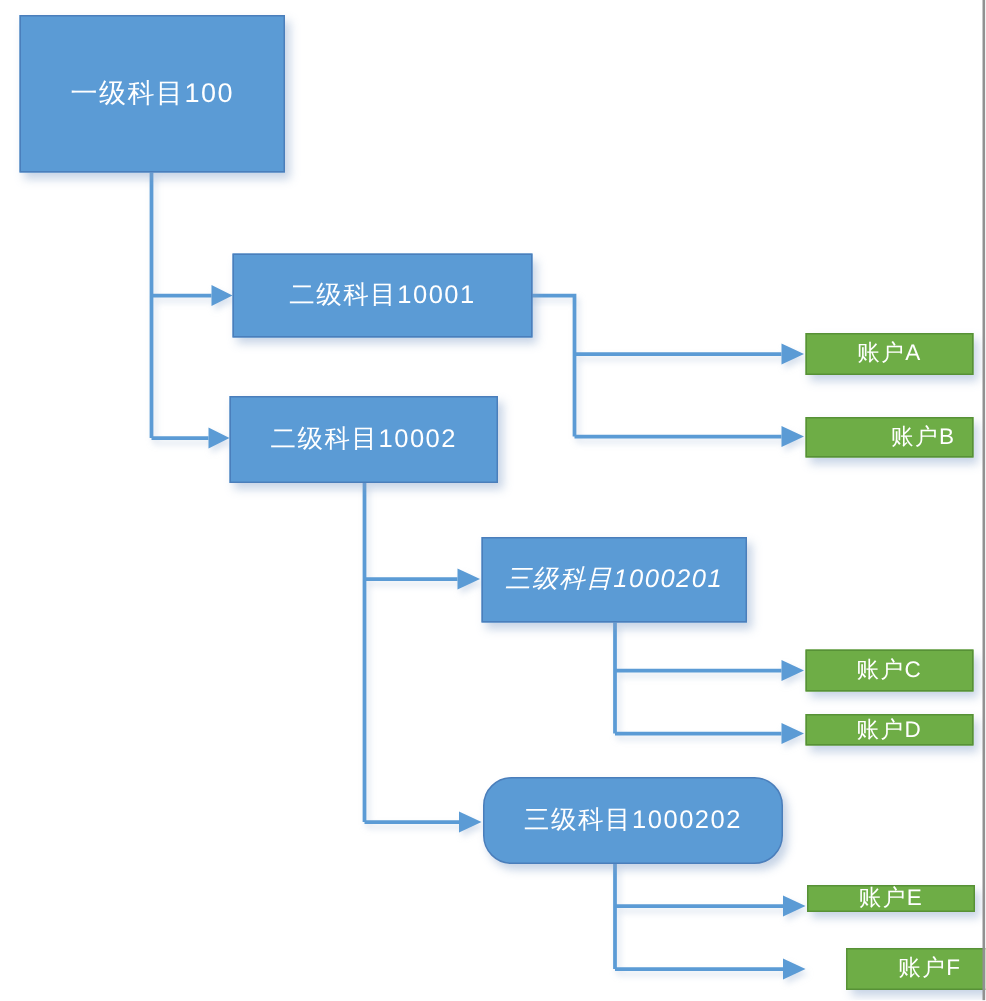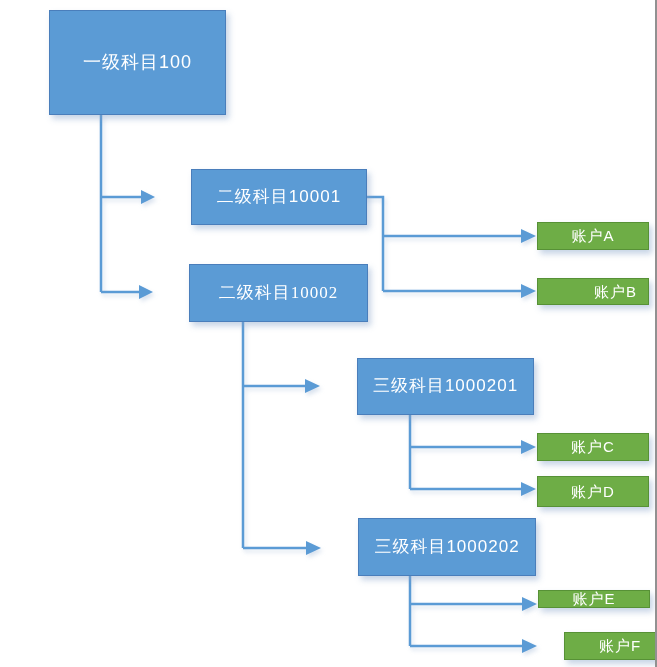--- a/index.html
+++ b/index.html
@@ -21,21 +21,21 @@
   }
   svg.wires path{fill:none;stroke:var(--connector-blue);stroke-width:2.5;}
   svg.wires polygon{fill:var(--connector-blue);stroke:none;}
   .node{
     position:absolute;display:flex;align-items:center;justify-content:center;
     color:var(--text-white);text-align:center;line-height:1.2;letter-spacing:1px;
     box-shadow:3px 4px 6px rgba(130,160,200,.45);
     box-sizing:border-box;
   }
   .node.blue{
-    background:var(--node-blue);border:1px solid var(--node-blue-border);font-size:17px;margin-left:36px;
+    background:var(--node-blue);border:1px solid var(--node-blue-border);font-size:17px;
   }
   .node.blue.root{font-size:18px;}
   .node.green{
     background:var(--node-green);border:1px solid var(--node-green-border);font-size:15px;
   }
 </style>
 </head>
 <body>
 
 <div class="canvas">
@@ -80,49 +80,49 @@
       <path d="M410 646 H522"></path>
       <polygon points="522,597 522,611 537,604"></polygon>
       <polygon points="522,639 522,653 537,646"></polygon>
     </g>
   </svg>
 
   <div class="node blue root" style="left:13px;top:10px;width:177px;height:105px;">
     <span>一级科目100</span>
   </div>
 
-  <div class="node blue" style="left:155px;top:169px;width:176px;height:56px;">
+  <div class="node blue" style="left:155px;top:169px;width:200px;height:56px;">
     <span>二级科目10001</span>
   </div>
 
-  <div class="node blue" style="left:153px;top:264px;width:179px;height:58px;font-family:Liberation Serif, serif;">
+  <div class="node blue" style="left:153px;top:264px;width:179px;height:58px;">
     <span>二级科目10002</span>
   </div>
 
-  <div class="node blue" style="left:321px;top:358px;width:177px;height:57px;">
+  <div class="node blue" style="left:321px;top:358px;width:177px;height:57px;font-style:italic;">
     <span>三级科目1000201</span>
   </div>
 
-  <div class="node blue" style="left:322px;top:518px;width:178px;height:58px;">
+  <div class="node blue" style="left:322px;top:518px;width:200px;height:58px;border-radius:19px;">
     <span>三级科目1000202</span>
   </div>
 
   <div class="node green" style="left:537px;top:222px;width:112px;height:28px;">
     <span>账户A</span>
   </div>
 
   <div class="node green" style="left:537px;top:278px;width:112px;height:27px;padding-left:45px;">
     <span>账户B</span>
   </div>
 
   <div class="node green" style="left:537px;top:433px;width:112px;height:28px;text-align:center;">
     <span>账户C</span>
   </div>
 
-  <div class="node green" style="left:537px;top:476px;width:112px;height:31px;">
+  <div class="node green" style="left:537px;top:476px;width:112px;height:21px;">
     <span>账户D</span>
   </div>
 
   <div class="node green" style="left:538px;top:590px;width:112px;height:18px;">
     <span>账户E</span>
   </div>
 
   <div class="node green" style="left:564px;top:632px;width:112px;height:28px;">
     <span>账户F</span>
   </div>

